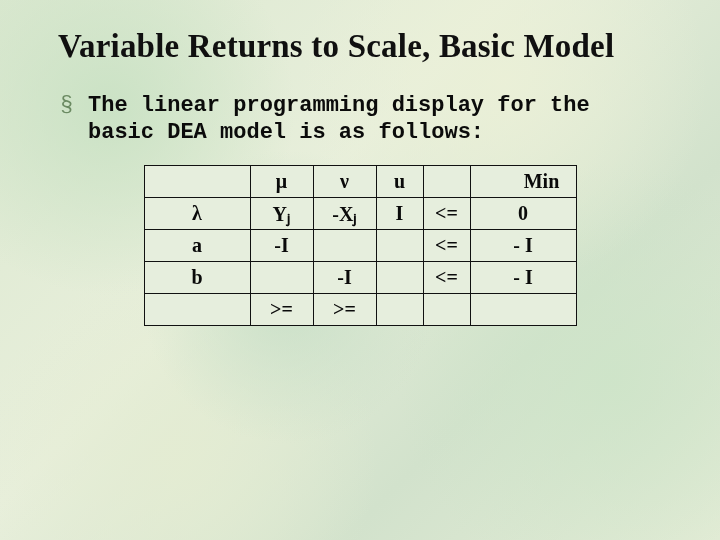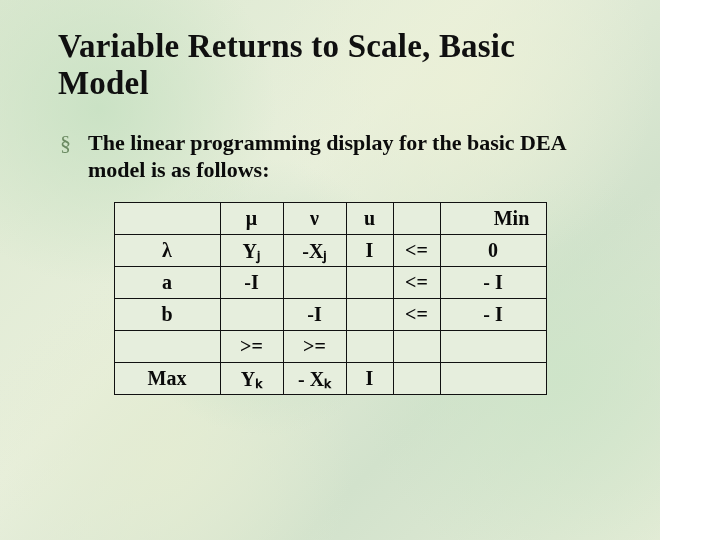--- a/index.html
+++ b/index.html
@@ -5,21 +5,21 @@
   html, body {
     margin: 0;
     padding: 0;
     width: 720px;
     height: 540px;
     overflow: hidden;
     font-family: "Times New Roman", Times, serif;
   }
   .slide {
     position: relative;
-    width: 660px;
+    width: 720px;
     height: 540px;
     background:
       radial-gradient(circle at 15% 20%, rgba(200,225,195,0.9) 0%, rgba(200,225,195,0) 25%),
       radial-gradient(circle at 70% 15%, rgba(235,240,215,0.9) 0%, rgba(235,240,215,0) 30%),
       radial-gradient(circle at 40% 55%, rgba(198,222,198,0.85) 0%, rgba(198,222,198,0) 28%),
       radial-gradient(circle at 85% 70%, rgba(205,228,200,0.85) 0%, rgba(205,228,200,0) 30%),
       radial-gradient(circle at 25% 85%, rgba(228,236,210,0.9) 0%, rgba(228,236,210,0) 28%),
       linear-gradient(135deg, #dbe8d0 0%, #e8efdb 40%, #d2e2cc 70%, #e3ecd6 100%);
     box-sizing: border-box;
     padding: 28px 48px 0 48px;
@@ -29,20 +29,21 @@
     font-weight: bold;
     color: #101010;
     margin: 0 0 28px 10px;
     letter-spacing: 0.2px;
   }
   .bullets {
     margin: 0 0 0 8px;
     padding: 0;
     list-style: none;
     color: #0b0b0b;
+    font-family: Liberation Mono, monospace;
   }
   .bullets li {
     font-size: 22px;
     font-weight: bold;
     line-height: 1.22;
     margin-bottom: 14px;
     padding-left: 32px;
     position: relative;
     max-width: 560px;
   }
@@ -127,26 +128,18 @@
         <td>- I</td>
       </tr>
       <tr>
         <td></td>
         <td>&gt;=</td>
         <td>&gt;=</td>
         <td class="narrow"></td>
         <td class="narrow"></td>
         <td></td>
       </tr>
-      <tr>
-        <td>Max</td>
-        <td>Yₖ</td>
-        <td>- Xₖ</td>
-        <td class="narrow">I</td>
-        <td class="narrow"></td>
-        <td></td>
-      </tr>
     </tbody>
       </table>
   </div>
 
 
 </div>
 
 </body></html>

